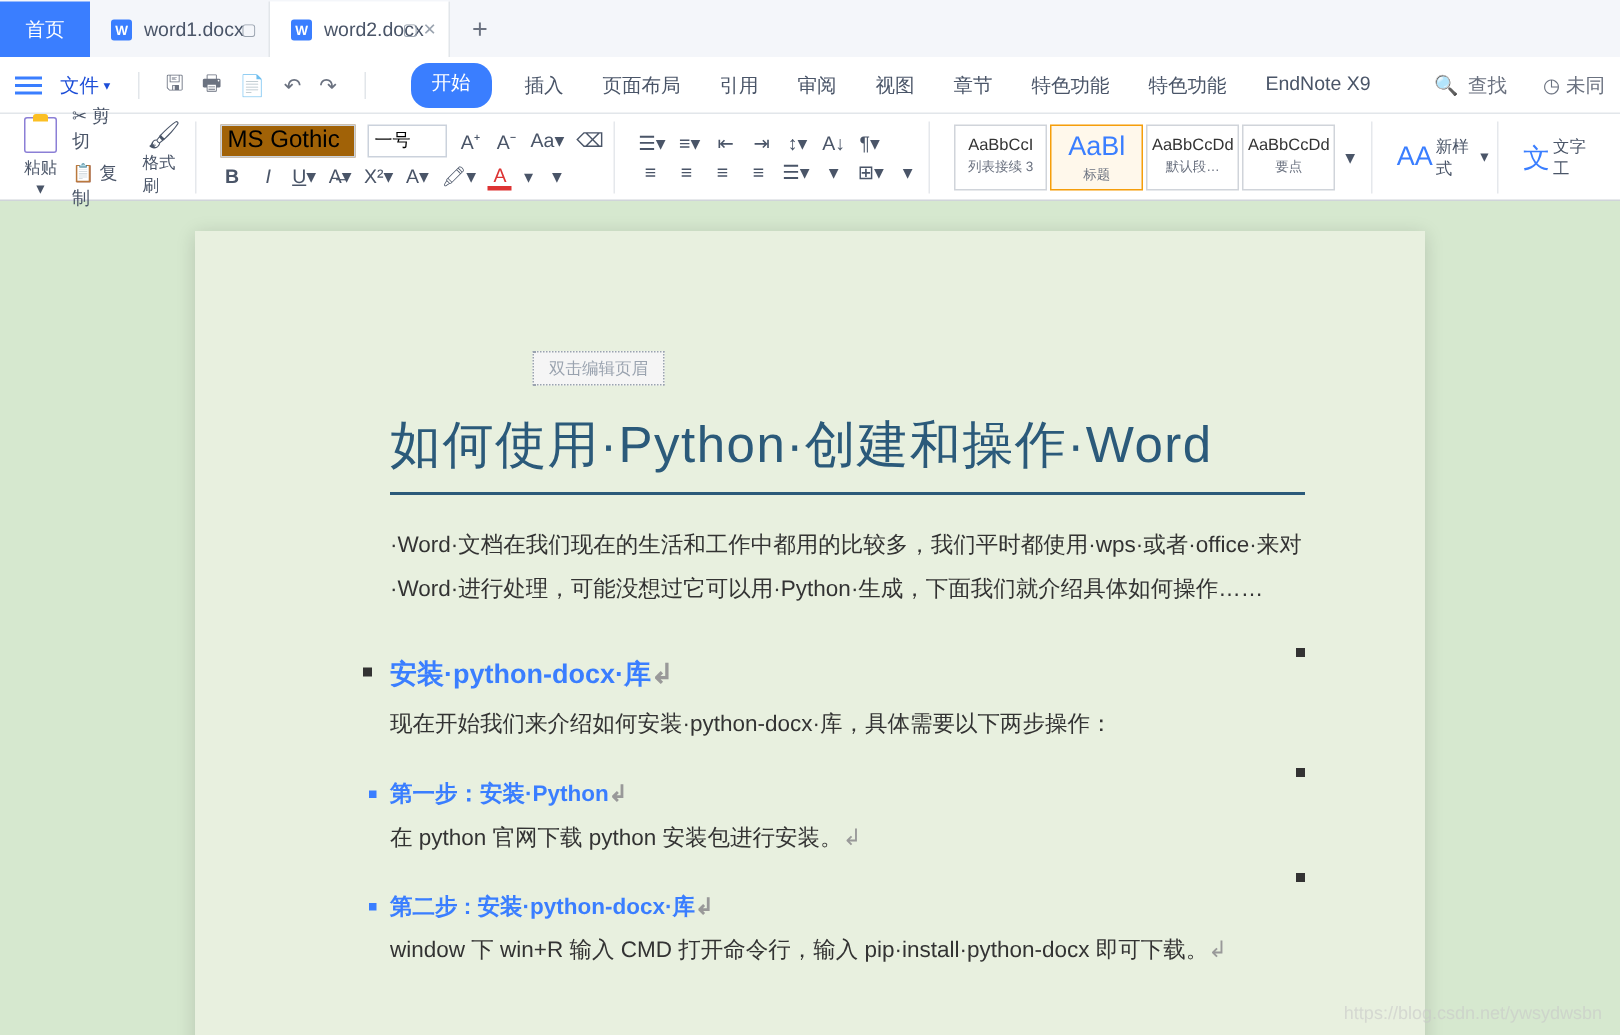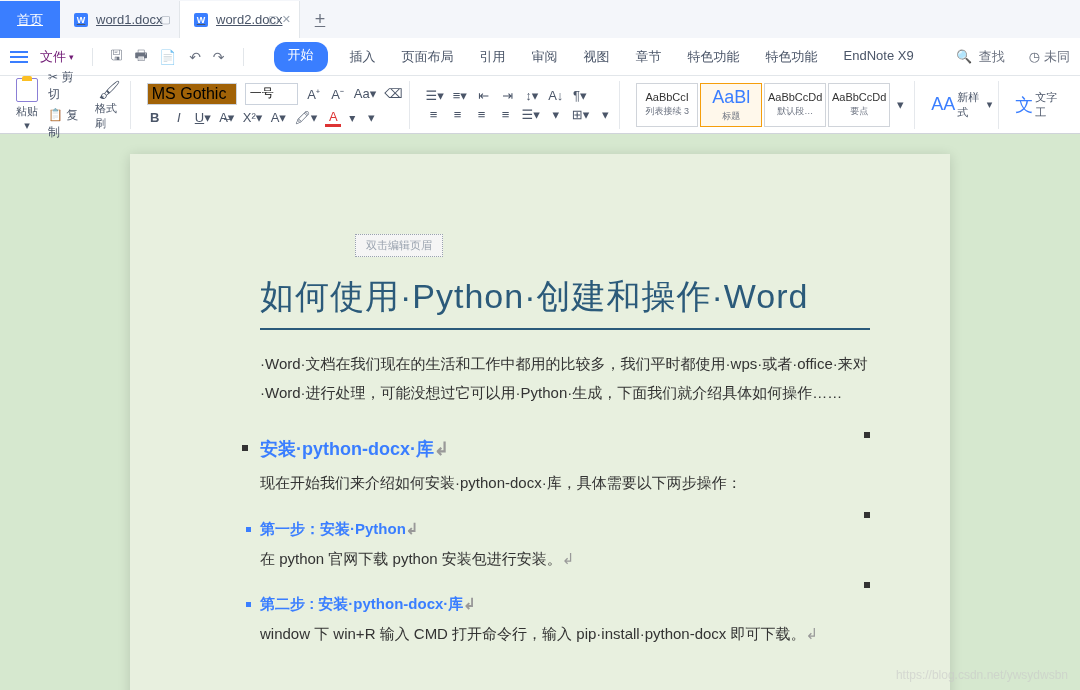--- a/index.html
+++ b/index.html
@@ -1,28 +1,28 @@
 <!DOCTYPE html>
 <html><head>
 <meta charset="utf-8">
 <style>
 *{box-sizing:border-box;margin:0;padding:0;font-family:"Microsoft YaHei",Arial,sans-serif;}
 body{background:#d6e8cf;width:1080px;height:690px;overflow:hidden;position:relative;}
 .titlebar{background:#f4f6fa;height:38px;display:flex;align-items:flex-end;}
-.tab{height:37px;display:flex;align-items:center;padding:0 14px;font-size:13px;color:#4a5568;position:relative;border-right:1px solid #e2e6ea;min-width:120px;text-decoration:underline;}
+.tab{height:37px;display:flex;align-items:center;padding:0 14px;font-size:13px;color:#4a5568;position:relative;border-right:1px solid #e2e6ea;min-width:120px;}
 .tab.home{background:#3a7eff;color:#fff;min-width:60px;justify-content:center;border-right:none;}
 .tab.active{background:#fff;}
 .tab .wicon{width:14px;height:14px;background:#3a7eff;color:#fff;display:inline-flex;align-items:center;justify-content:center;font-size:9px;font-weight:bold;margin-right:8px;border-radius:2px;}
 .tab .ctrls{position:absolute;right:8px;display:flex;gap:8px;color:#9aa3af;font-size:11px;}
 .tab.plus{min-width:40px;justify-content:center;border-right:none;color:#6b7280;font-size:18px;}
 .menubar{background:#fff;height:38px;display:flex;align-items:center;padding:0 10px;gap:4px;border-bottom:1px solid #e2e6ea;}
 .menu-left{display:flex;align-items:center;gap:12px;}
 .hamb{width:18px;height:12px;display:flex;flex-direction:column;justify-content:space-between;}
 .hamb span{height:2px;background:#3a7eff;}
-.menulbl{font-size:13px;color:#701a75;display:flex;align-items:center;gap:3px;}
+.menulbl{font-size:13px;color:#1d4ed8;display:flex;align-items:center;gap:3px;}
 .sep{width:1px;height:18px;background:#e2e6ea;margin:0 6px;}
 .qicon{color:#6b7280;font-size:14px;}
 .menutabs{display:flex;gap:18px;margin-left:20px;}
 .menutab{font-size:13px;color:#4a5568;padding:6px 4px;}
 .menutab.active{background:#3a7eff;color:#fff;border-radius:12px;padding:4px 14px;}
 .spacer{flex:1;}
 .search{display:flex;align-items:center;gap:6px;color:#6b7280;font-size:13px;}
 .unsaved{color:#6b7280;font-size:13px;display:flex;align-items:center;gap:4px;margin-left:20px;}
 .ribbon{background:#fff;height:58px;display:flex;align-items:center;padding:4px 10px;gap:10px;border-bottom:1px solid #d0d4da;}
 .rgroup{display:flex;flex-direction:column;gap:4px;padding:0 6px;border-right:1px solid #e5e8ec;height:48px;justify-content:center;}

